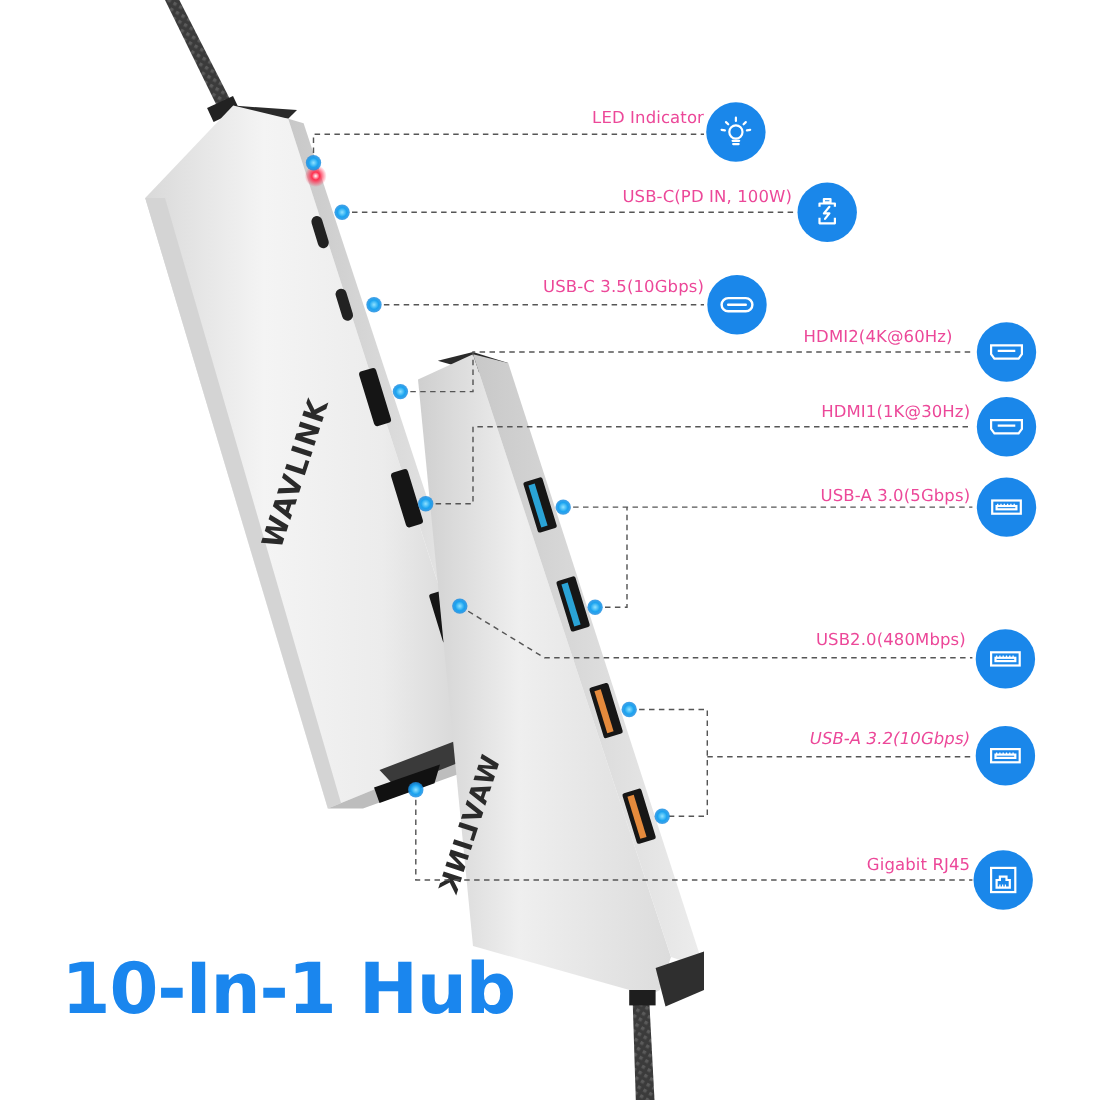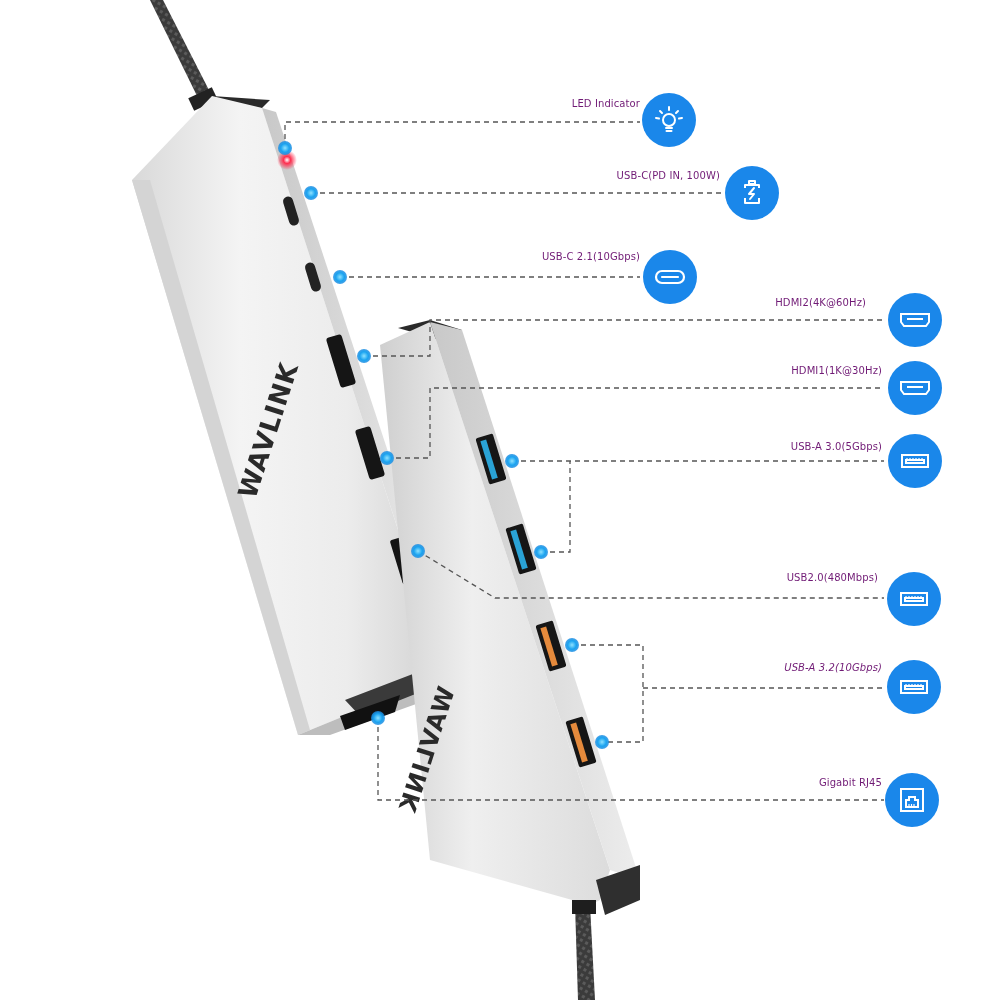--- a/index.html
+++ b/index.html
@@ -1,18 +1,18 @@
 <!DOCTYPE html>
 <html><head>
 <meta charset="utf-8">
 <style>
   html, body { margin:0; padding:0; background:#ffffff; }
   body { width:1000px; height:1000px; position:relative; overflow:hidden; font-family:"Liberation Sans","DejaVu Sans",sans-serif; }
   #scene { position:absolute; left:0; top:0; width:1000px; height:1000px; }
-  .label { position:absolute; font-family:"DejaVu Sans","Liberation Sans",sans-serif; font-size:10px; color:#701a75; white-space:nowrap; text-align:right; letter-spacing:0.1px;padding-left:30px; }
+  .label { position:absolute; font-family:"DejaVu Sans","Liberation Sans",sans-serif; font-size:15px; color:#ec4899; white-space:nowrap; text-align:right; letter-spacing:0.1px;padding-left:30px; }
   .icon-circle { position:absolute; width:54px; height:54px; border-radius:50%; background:#1a87ea; display:flex; align-items:center; justify-content:center; }
   .icon-circle svg { width:34px; height:34px; }
   .headline { position:absolute; left:56px; top:868px; font-family:"DejaVu Sans","Liberation Sans",sans-serif; font-weight:bold; font-size:64px; color:#1a86ee; letter-spacing:-1px; line-height:1; }
   .subline { position:absolute; left:57px; top:946px; font-family:"DejaVu Sans","Liberation Sans",sans-serif; font-size:26px; color:#2a2a2a; letter-spacing:0.3px; line-height:1; }
 </style>
 </head>
 <body>
 
 <div id="scene">
 
@@ -140,21 +140,21 @@
       <circle cx="512" cy="461" r="7" fill="url(#dotGrad)"></circle>
       <circle cx="541" cy="552" r="7" fill="url(#dotGrad)"></circle>
       <circle cx="572" cy="645" r="7" fill="url(#dotGrad)"></circle>
       <circle cx="602" cy="742" r="7" fill="url(#dotGrad)"></circle>
       <circle cx="378" cy="718" r="7" fill="url(#dotGrad)"></circle>
     </g>
   </svg>
 
   <div class="label" style="right:360px; top:98px;">LED Indicator</div>
   <div class="label" style="right:280px; top:170px;">USB-C(PD IN, 100W)</div>
-  <div class="label" style="right:360px; top:251px;">USB-C 2.1(10Gbps)</div>
+  <div class="label" style="right:360px; top:251px;">USB-C 3.5(10Gbps)</div>
   <div class="label" style="right:134px; top:297px;">HDMI2(4K@60Hz)</div>
   <div class="label" style="right:118px; top:365px;">HDMI1(1K@30Hz)</div>
   <div class="label" style="right:118px; top:441px;">USB-A 3.0(5Gbps)</div>
   <div class="label" style="right:122px; top:572px;margin-left:37px;">USB2.0(480Mbps)</div>
   <div class="label" style="right:118px; top:662px;font-style:italic;">USB-A 3.2(10Gbps)</div>
   <div class="label" style="right:118px; top:777px;">Gigabit RJ45</div>
 
   <div class="icon-circle" style="left:642px; top:93px;">
     <svg viewBox="0 0 34 34" fill="none" stroke="#fff" stroke-width="2" stroke-linecap="round">
       <circle cx="17" cy="17" r="6"></circle>
@@ -223,13 +223,14 @@
   </div>
 
   <div class="icon-circle" style="left:885px; top:773px;">
     <svg viewBox="0 0 34 34" fill="none" stroke="#fff" stroke-width="2">
       <rect x="6" y="6" width="22" height="22"></rect>
       <path d="M11 24 V17 H14 V14 H20 V17 H23 V24 Z"></path>
       <path d="M14 24 V21 M16.5 24 V21 M19 24 V21" stroke-width="1.2"></path>
     </svg>
   </div>
 
+  <div class="headline">10-In-1 Hub</div>
 </div>
 
 </body></html>

